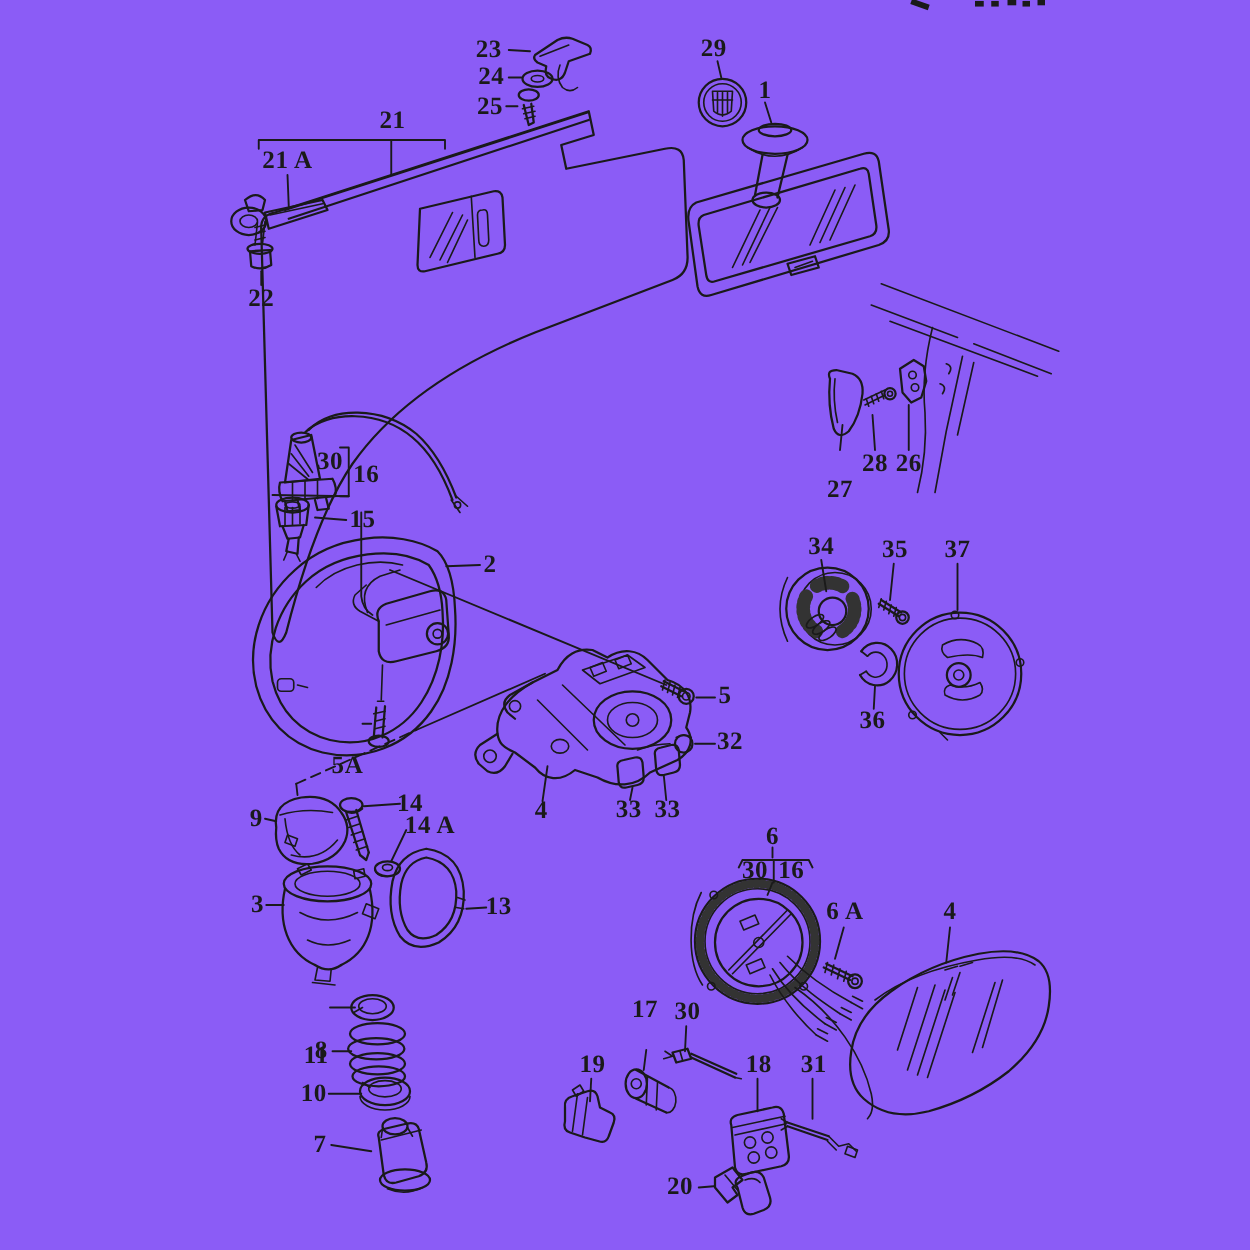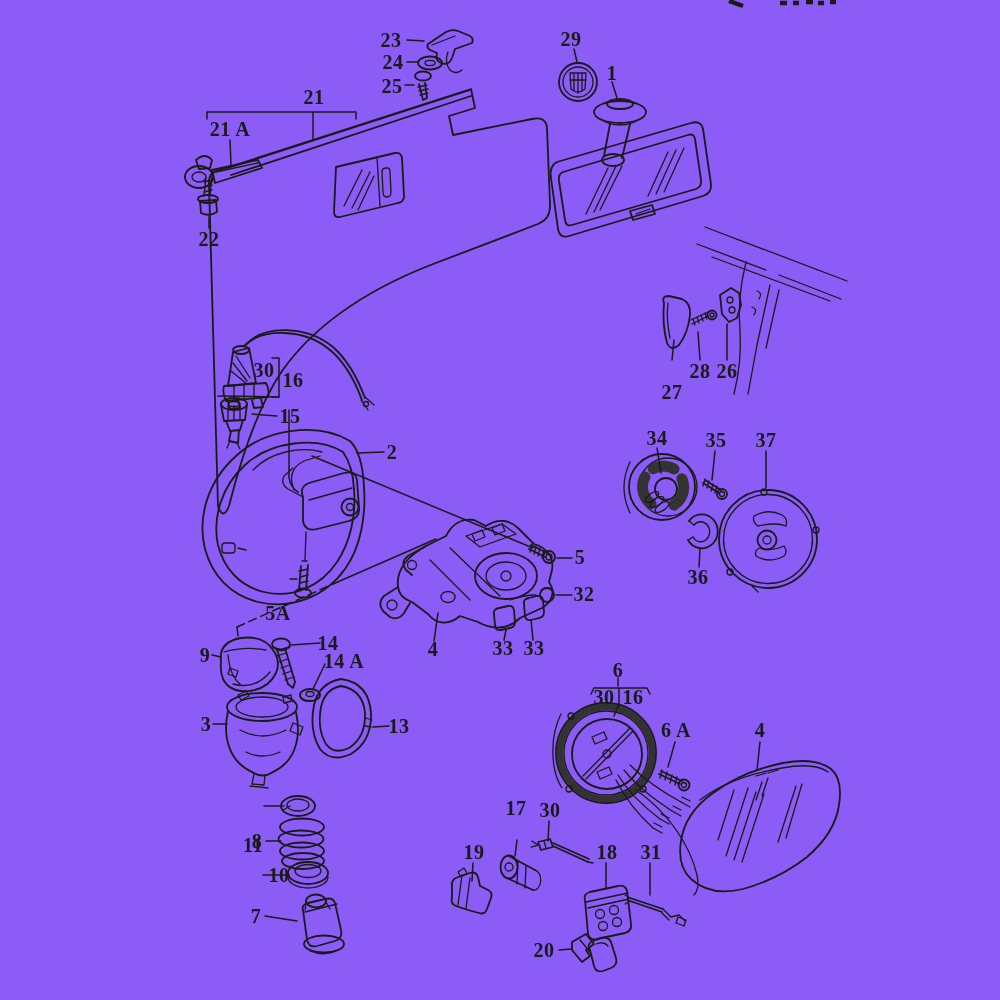--- a/index.html
+++ b/index.html
@@ -409,21 +409,21 @@
       <div class="part-label" style="left: 716px; top: 440px;">35</div>
       <div class="part-label" style="left: 766px; top: 440px;">37</div>
       <div class="part-label" style="left: 698px; top: 577px;">36</div>
       <div class="part-label" style="left: 205px; top: 655px;">9</div>
       <div class="part-label" style="left: 328px; top: 643px;">14</div>
       <div class="part-label" style="left: 344px; top: 661px;">14 A</div>
       <div class="part-label" style="left: 206px; top: 724px;">3</div>
       <div class="part-label" style="left: 399px; top: 726px;">13</div>
       <div class="part-label" style="left: 253px; top: 806px; margin-top: 39px;">11</div>
       <div class="part-label" style="left: 257px; top: 841px;">8</div>
-      <div class="part-label" style="left: 251px; top: 875px; margin-left: 28px;">10</div>
+      <div class="part-label" style="left: 251px; top: 875px;">10</div>
       <div class="part-label" style="left: 256px; top: 916px;">7</div>
       <div class="part-label" style="left: 618px; top: 670px;">6</div>
       <div class="part-label" style="left: 604px; top: 697px;">30</div>
       <div class="part-label" style="left: 633px; top: 697px;">16</div>
       <div class="part-label" style="left: 676px; top: 730px;">6 A</div>
       <div class="part-label" style="left: 760px; top: 730px;">4</div>
       <div class="part-label" style="left: 550px; top: 810px;">30</div>
       <div class="part-label" style="left: 516px; top: 808px;">17</div>
       <div class="part-label" style="left: 474px; top: 852px;">19</div>
       <div class="part-label" style="left: 607px; top: 852px;">18</div>

